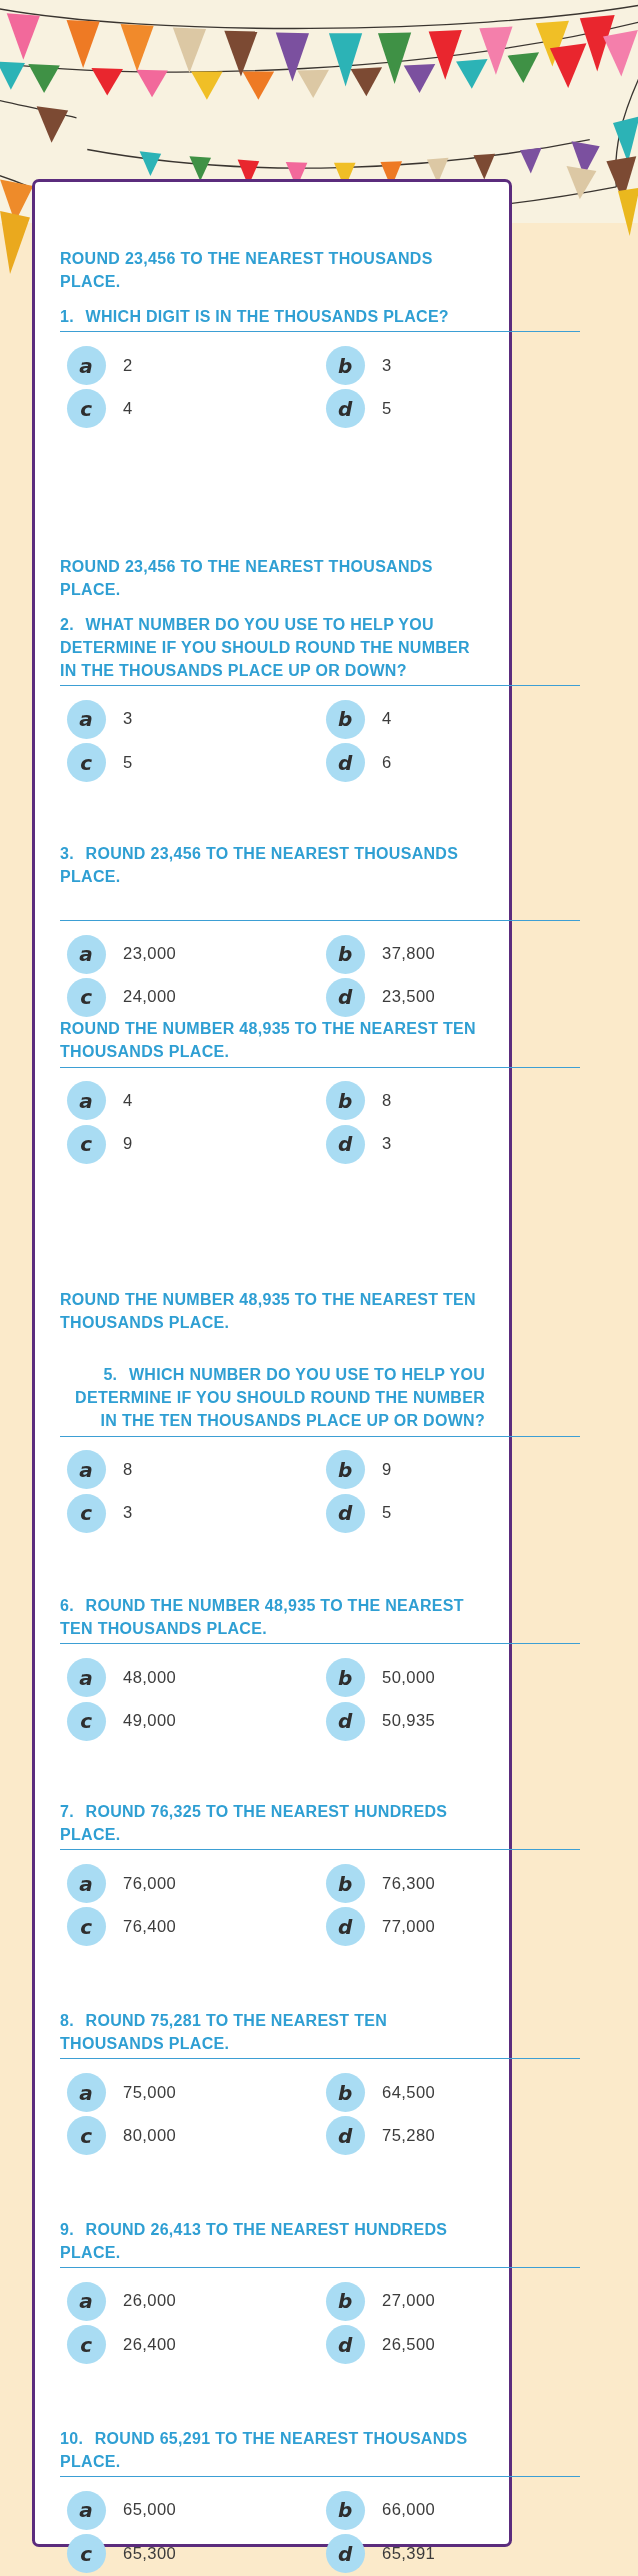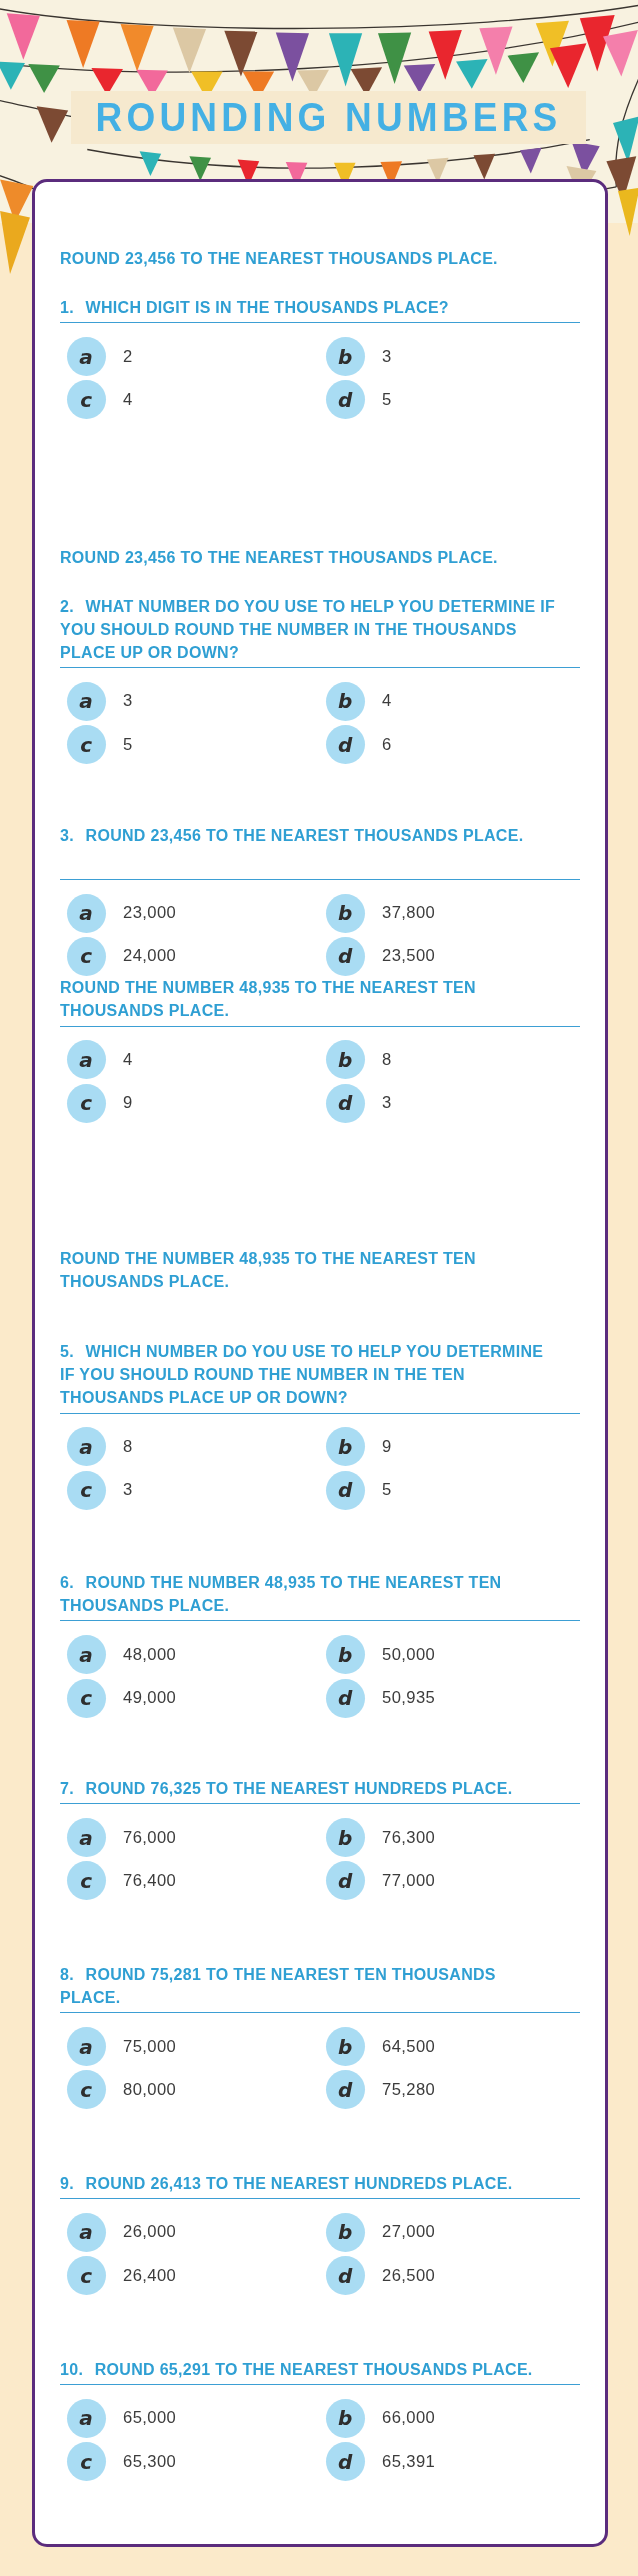--- a/index.html
+++ b/index.html
@@ -2,30 +2,30 @@
 <html style="font-size:13.3px"><head>
 <meta charset="utf-8">
 <style>
   html,body{margin:0;padding:0;}
   body{width:638px;height:2576px;overflow:hidden;font-family:"Liberation Sans",sans-serif;}
   .page{position:relative;width:638px;height:2576px;background:#f8f2e0;}
   .bg-lower{position:absolute;left:0;top:223px;width:638px;height:2353px;background:#fbeaca;}
   .bunting{position:absolute;left:0;top:0;}
   .banner{position:absolute;left:71px;top:91px;width:515px;height:53px;background:#f6e9ce;display:flex;align-items:center;justify-content:center;}
   .title{font-size:37px;font-weight:bold;letter-spacing:4.2px;color:#44b0e4;transform:scaleY(1.08);white-space:nowrap;}
-  .card{position:absolute;left:32px;top:179px;width:576px;height:2368px;box-sizing:border-box;background:#ffffff;border:3.3px solid #5b2c7d;border-radius:15px;padding:65px 24px 0 25px;}
+  .card{position:absolute;left:32px;top:179px;width:480px;height:2368px;box-sizing:border-box;background:#ffffff;border:3.3px solid #5b2c7d;border-radius:7px;padding:65px 24px 0 25px;}
   .q{margin:0;}
   .preamble,.prompt{margin:0;font-size:16px;font-weight:bold;color:#2f9fd3;line-height:23px;letter-spacing:0.3px;text-transform:uppercase;}
   .preamble{max-width:465px;}
-  .prompt{max-width:499px;margin-top:26px;}
+  .prompt{max-width:499px;margin-top:12px;}
   .q3 .prompt,.q6 .prompt,.q7 .prompt,.q8 .prompt,.q9 .prompt,.q10 .prompt{margin-top:0;}
   .qnum{margin-right:11.6px;}
   .divider{border:0;border-top:1.7px solid #3d9fd4;margin:3.3px 0 0 0;width:520px;}
   .q3 .divider{margin-top:32px;}
-  .q5 .prompt{margin-top:47px;}
+  .q5 .prompt{margin-top:29px;text-align:right;}
   .options{margin-top:13.3px;padding-left:6.6px;display:grid;grid-template-columns:259px 1fr;grid-row-gap:3.3px;}
   .option{display:flex;align-items:center;height:40px;cursor:pointer;}
   .badge{width:39px;height:39px;border-radius:50%;background:#a9dcf3;display:flex;align-items:center;justify-content:center;font-size:20px;font-style:italic;font-weight:bold;color:#2e2e2e;font-family:"DejaVu Sans",sans-serif;flex:0 0 auto;}
   .val{margin-left:17.5px;font-size:16.6px;color:#3c3c3c;letter-spacing:0.4px;}
   .q1{margin-bottom:126px}.q2{margin-bottom:59px}.q3{}.q4{margin-bottom:124px}
   .q5{margin-bottom:61px}.q6{margin-bottom:59px}.q7{margin-bottom:62px}.q8{margin-bottom:62px}
   .q9{margin-bottom:62px}.q10{margin-bottom:8px}
 </style>
 </head>
 <body>
@@ -96,23 +96,20 @@
       <polygon points="744,230 770,226 758,284" fill="#eab81e"></polygon>
     </g>
 
     <g>
       <polygon points="44,128 82,133 62,172" fill="#7c4a33"></polygon>
       <polygon points="0,216 40,224 18,268" fill="#ee8b2a"></polygon>
       <polygon points="0,254 36,262 12,330" fill="#eaa91e"></polygon>
     </g>
   </svg>
 
-  <div class="banner">
-    <div class="title">ROUNDING NUMBERS</div>
-  </div>
 
   <div class="card">
 
     <section class="q q1">
       <p class="preamble">ROUND 23,456 TO THE NEAREST THOUSANDS PLACE.</p>
       <p class="prompt"><span class="qnum">1.</span><span>WHICH DIGIT IS IN THE THOUSANDS PLACE?</span></p>
       <hr class="divider">
       <div class="options">
         <div class="option">
             <span class="badge">a</span>

